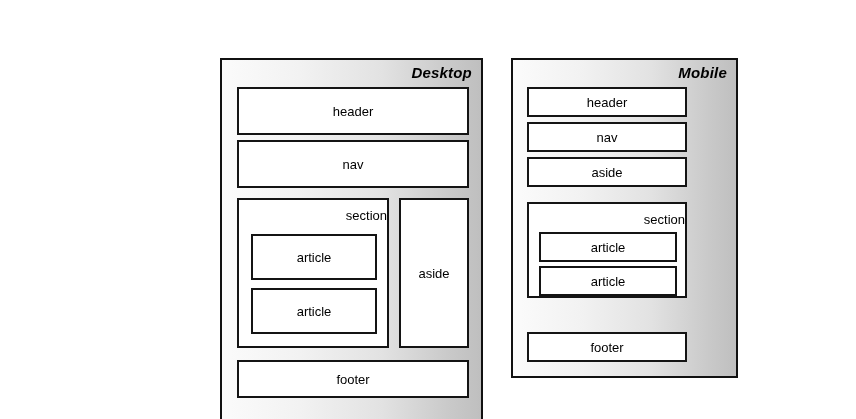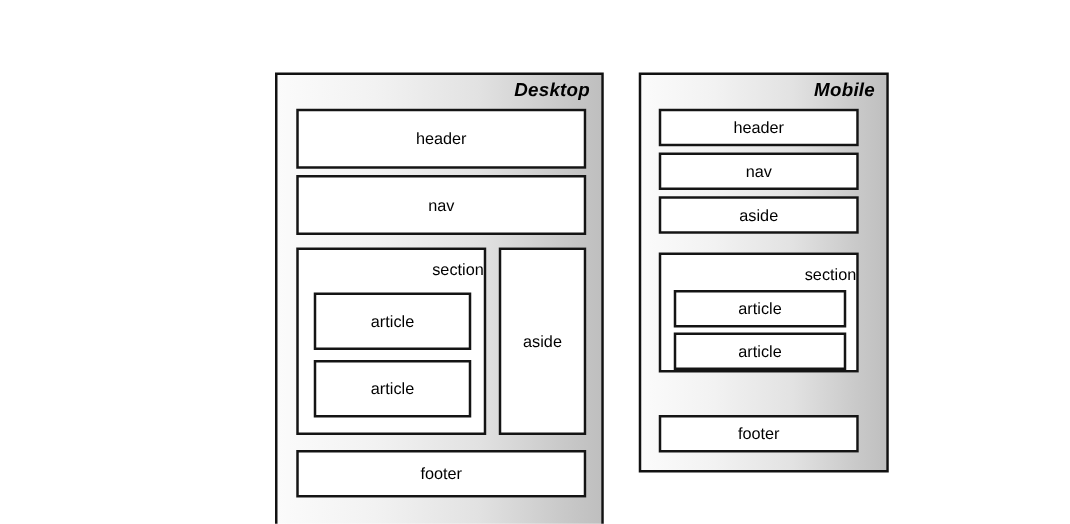--- a/index.html
+++ b/index.html
@@ -40,21 +40,21 @@
   #desktop-frame {
     left: 188px;
     top: 58px;
     width: 263px;
     height: 364px;
   }
 
   #mobile-frame {
     left: 479px;
     top: 58px;
-    width: 200px;
+    width: 227px;
     height: 320px;
   }
 
   
   .frame-title {
     position: absolute;
     right: 9px;
     top: 4px;
     font-weight: bold;
     font-style: italic;

